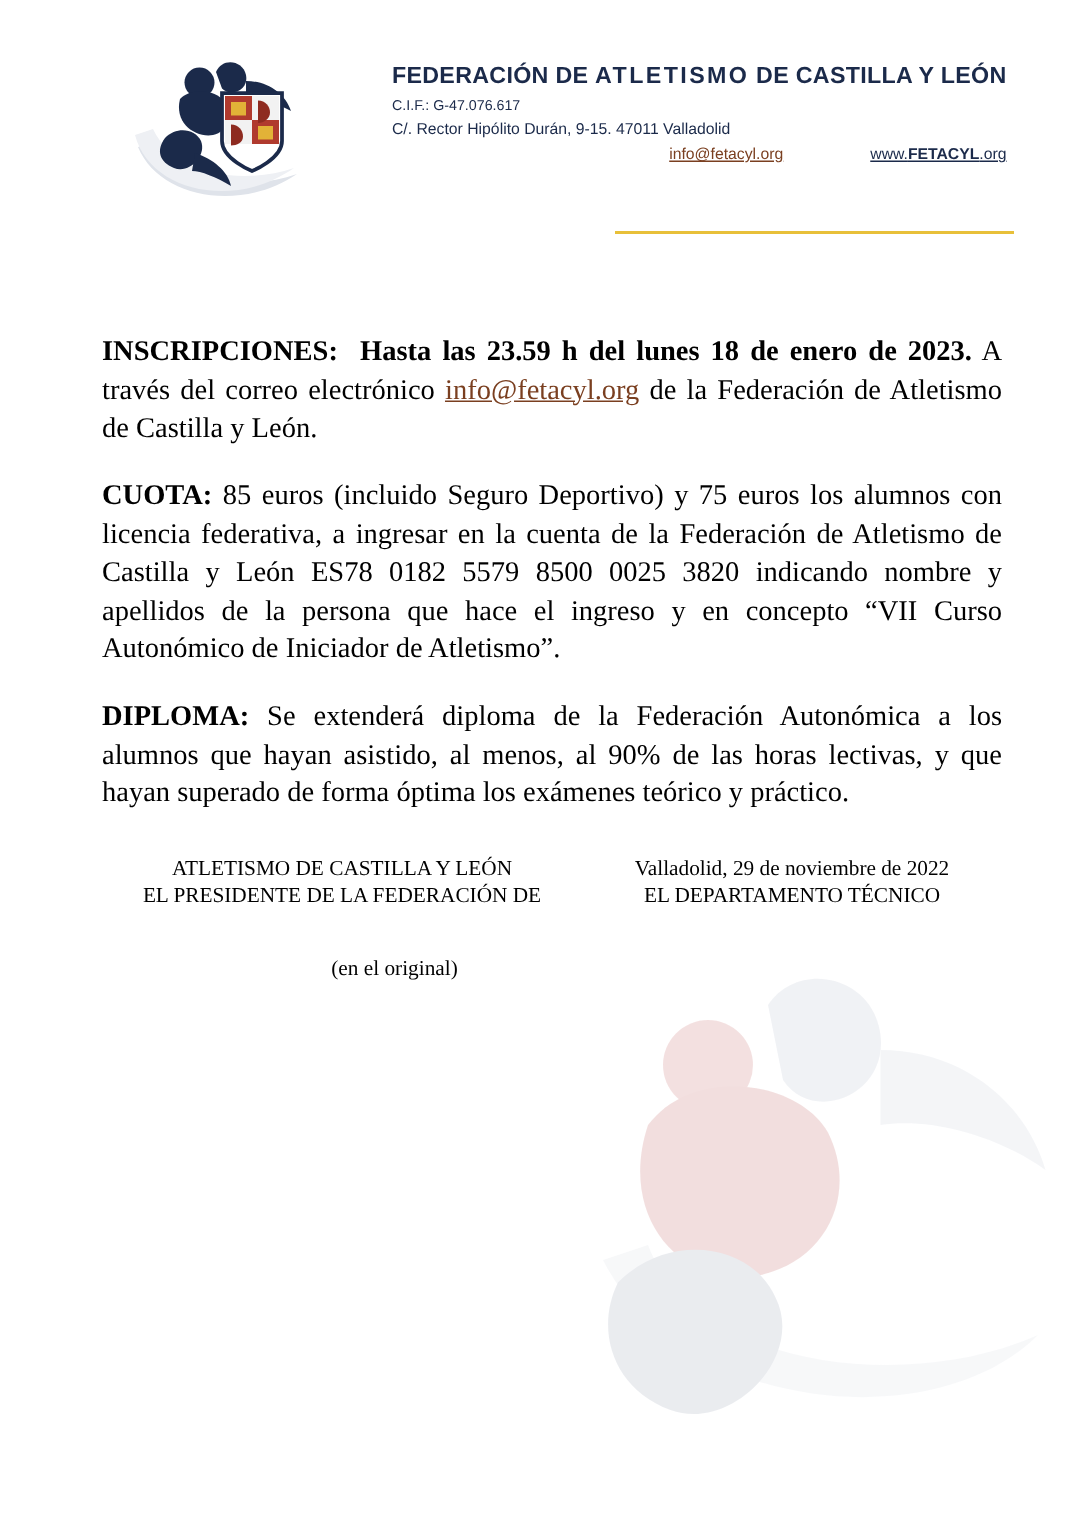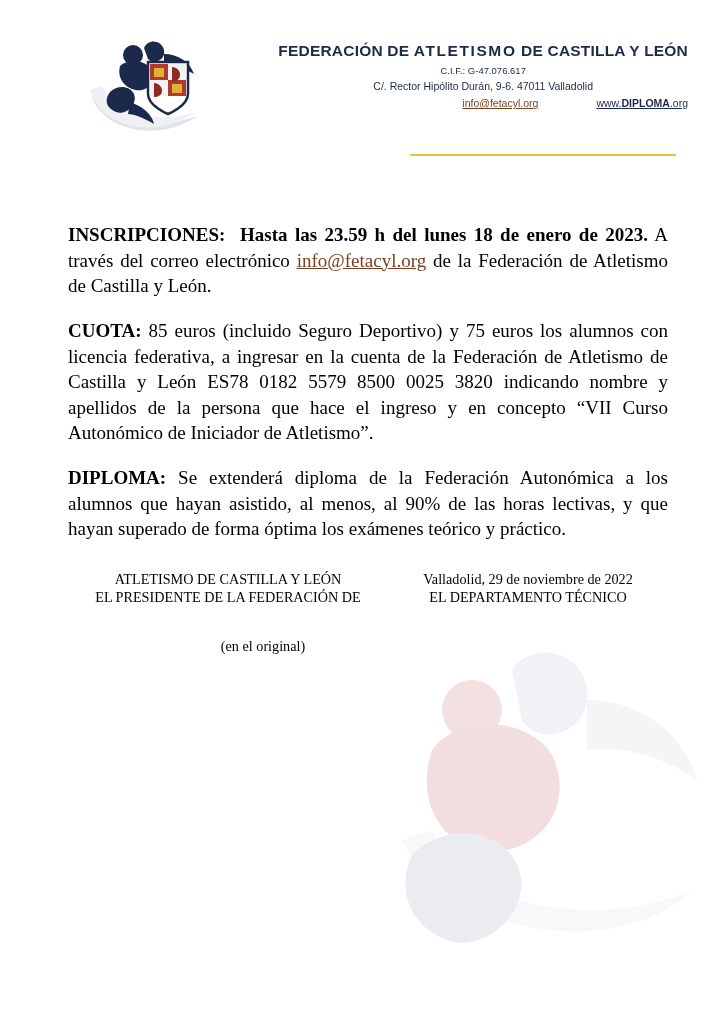--- a/index.html
+++ b/index.html
@@ -26,23 +26,23 @@
   }
   .logo-wrap {
     position: absolute;
     left: 86px;
     top: 6px;
     width: 130px;
     height: 106px;
   }
   .header-text {
     position: absolute;
-    right: 36px;
+    right: 53px;
     top: 16px;
-    text-align: center;
+    text-align: left;
     font-family: "Liberation Sans", sans-serif;
   }
   .fed-title {
     font-size: 15.5px;
     font-weight: bold;
     letter-spacing: 0.2px;
     color: #1b2a4a;
     white-space: nowrap;
   }
   .fed-title .wide {
@@ -189,24 +189,24 @@
         <path d="M68 51 c5 0 8 4 8 8 c0 4 -4 6 -8 6 c0 -5 0 -9 0 -14 z" fill="#8e2b20"></path>
       </g>
     </svg>
   </div>
 
   <div class="header-text">
     <div class="fed-title">
       <span>FEDERACIÓN DE </span><span class="wide">ATLETISMO</span><span> DE CASTILLA Y LEÓN</span>
     </div>
     <div class="cif">C.I.F.: G-47.076.617</div>
-    <div class="addr">C/. Rector Hipólito Durán, 9-6. 47011 Valladolid</div>
+    <div class="addr">C/. Rector Hipólito Durán, 9-15. 47011 Valladolid</div>
     <div class="header-links">
       <a href="#">info@fetacyl.org</a>
-      <a class="web" href="#">www.<b>DIPLOMA</b><span>.org</span></a>
+      <a class="web" href="#">www.<b>FETACYL</b><span>.org</span></a>
     </div>
   </div>
 
   <div class="header-rule"></div>
 </div>
 
 <div class="content">
 
   <p class="para">
     <span class="lbl">INSCRIPCIONES:</span>

